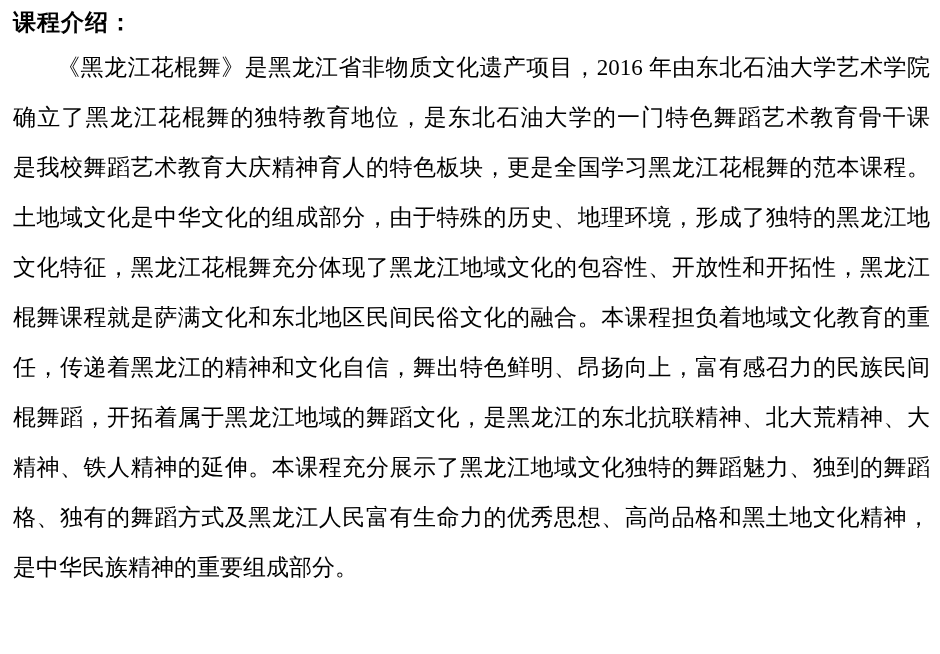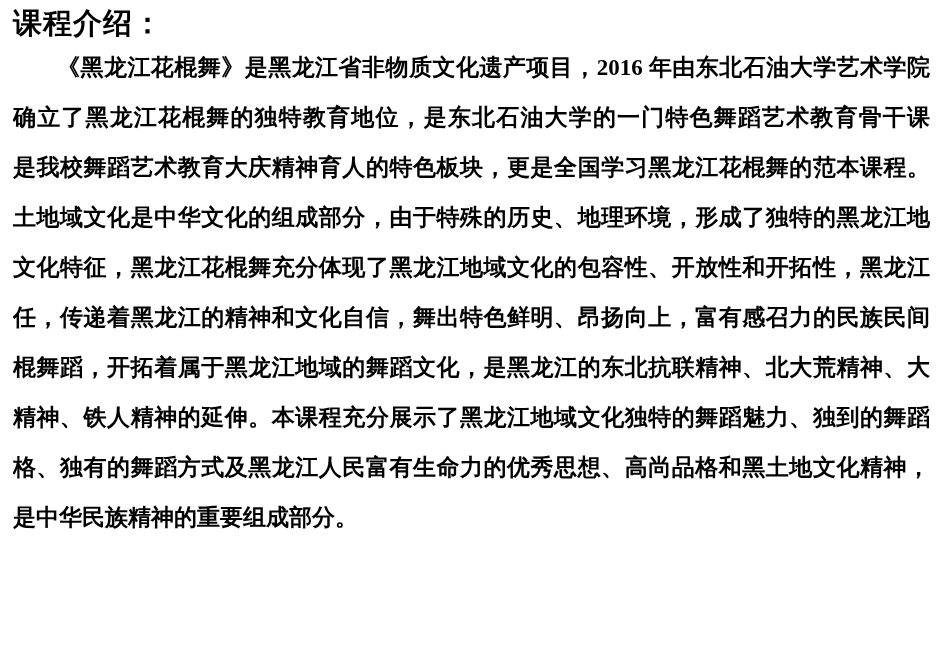--- a/index.html
+++ b/index.html
@@ -13,30 +13,29 @@
     height: 654px;
     box-sizing: border-box;
     background: #ffffff;
     color: #000000;
     padding: 3px 10px 0 13px;
     overflow: hidden;
     font-family: "Liberation Serif", "DejaVu Serif", serif;
   }
   .doc-heading {
     margin: 0;
-    font-size: 29px;
+    font-size: 23px;
     font-weight: bold;
     line-height: 40px;
     height: 40px;
     white-space: nowrap;
     letter-spacing: 1px;
   }
   .doc-paragraph {
     margin: 0;
-    font-weight: bold;
   }
   .para-line {
     font-size: 23px;
     line-height: 50px;
     height: 50px;
     overflow: hidden;
     text-align: justify;
     text-align-last: justify;
     text-justify: inter-character;
   }
@@ -53,19 +52,20 @@
 
 <div class="page">
   <h1 class="doc-heading">课程介绍：</h1>
 
   <div class="doc-paragraph">
     <div class="para-line first">《黑龙江花棍舞》是黑龙江省非物质文化遗产项目，2016 年由东北石油大学艺术学院</div>
     <div class="para-line">确立了黑龙江花棍舞的独特教育地位，是东北石油大学的一门特色舞蹈艺术教育骨干课程，</div>
     <div class="para-line">是我校舞蹈艺术教育大庆精神育人的特色板块，更是全国学习黑龙江花棍舞的范本课程。黑</div>
     <div class="para-line">土地域文化是中华文化的组成部分，由于特殊的历史、地理环境，形成了独特的黑龙江地域</div>
     <div class="para-line">文化特征，黑龙江花棍舞充分体现了黑龙江地域文化的包容性、开放性和开拓性，黑龙江花</div>
+    <div class="para-line">棍舞课程就是萨满文化和东北地区民间民俗文化的融合。本课程担负着地域文化教育的重</div>
     <div class="para-line">任，传递着黑龙江的精神和文化自信，舞出特色鲜明、昂扬向上，富有感召力的民族民间花</div>
     <div class="para-line">棍舞蹈，开拓着属于黑龙江地域的舞蹈文化，是黑龙江的东北抗联精神、北大荒精神、大庆</div>
     <div class="para-line">精神、铁人精神的延伸。本课程充分展示了黑龙江地域文化独特的舞蹈魅力、独到的舞蹈风</div>
     <div class="para-line">格、独有的舞蹈方式及黑龙江人民富有生命力的优秀思想、高尚品格和黑土地文化精神，更</div>
     <div class="para-line last">是中华民族精神的重要组成部分。</div>
   </div>
 </div>
 
 </body></html>

